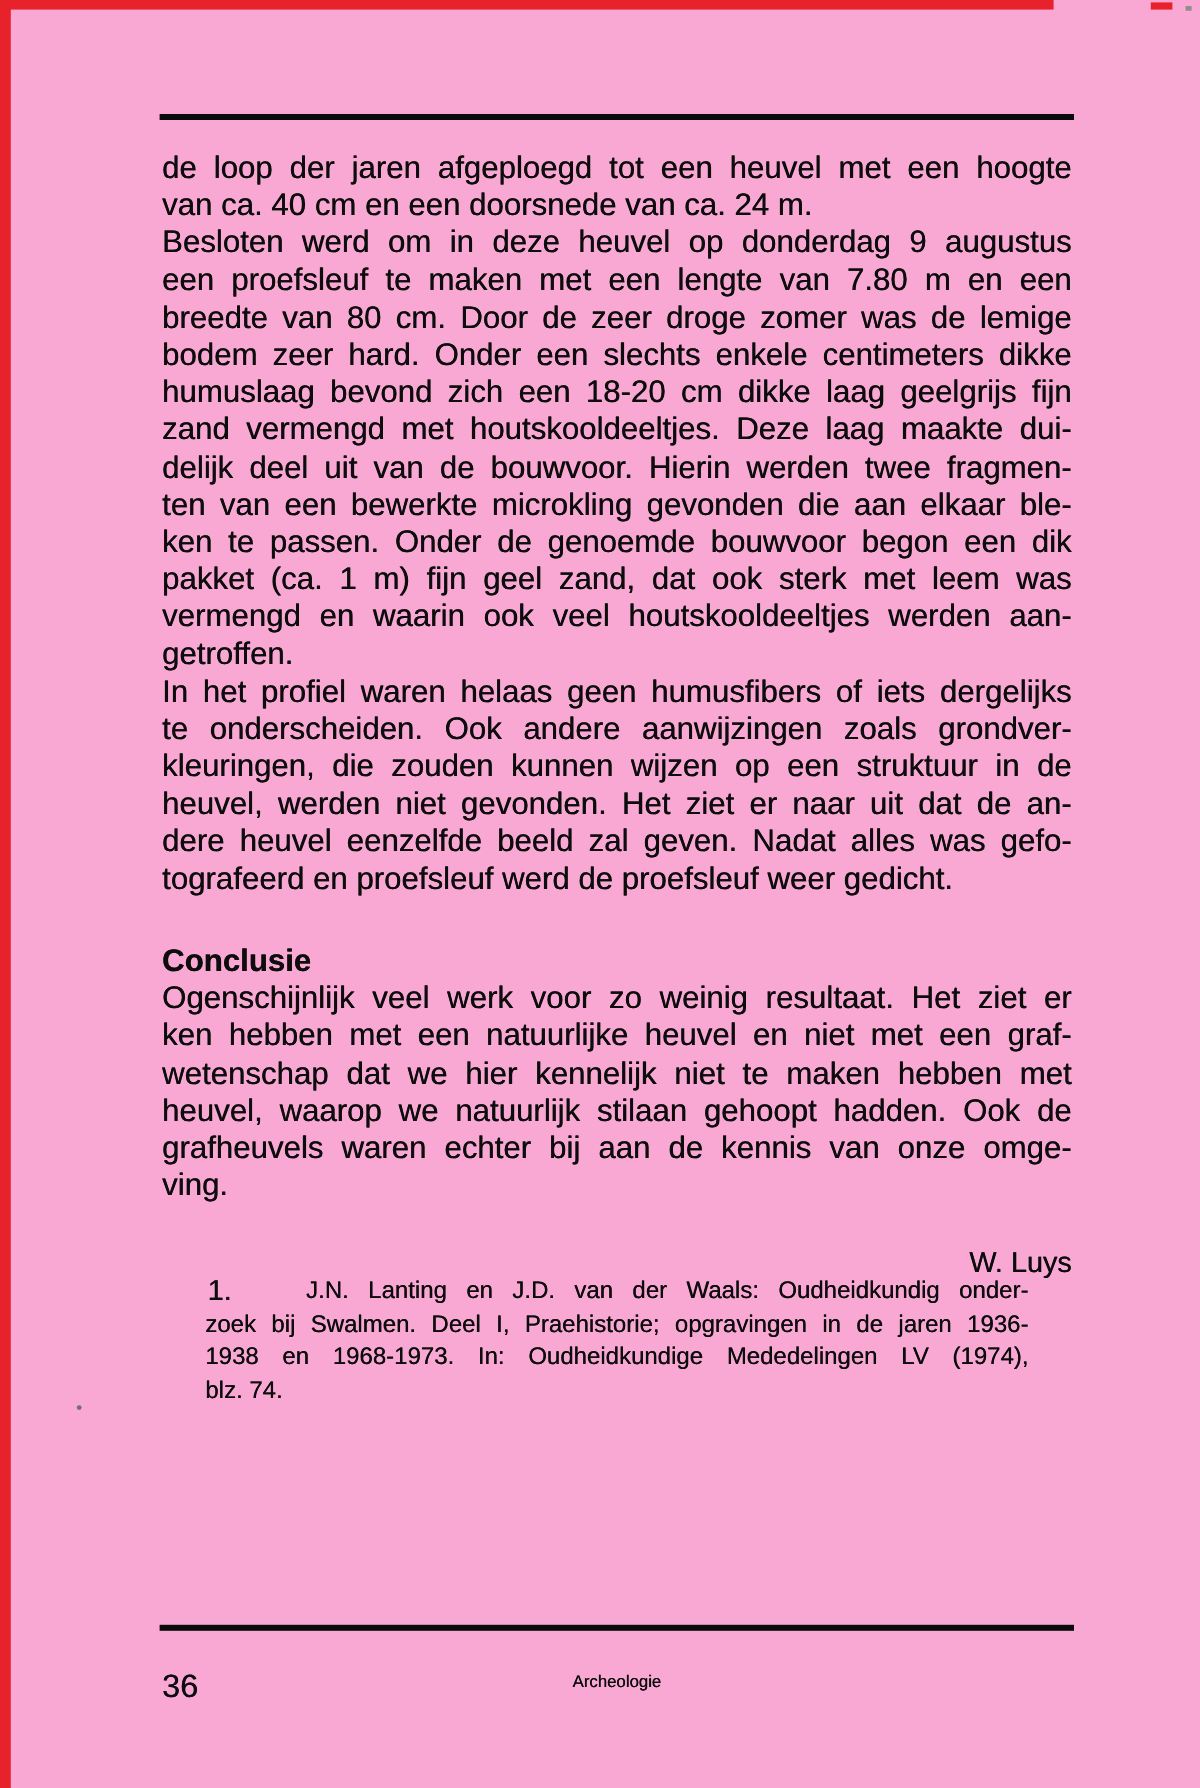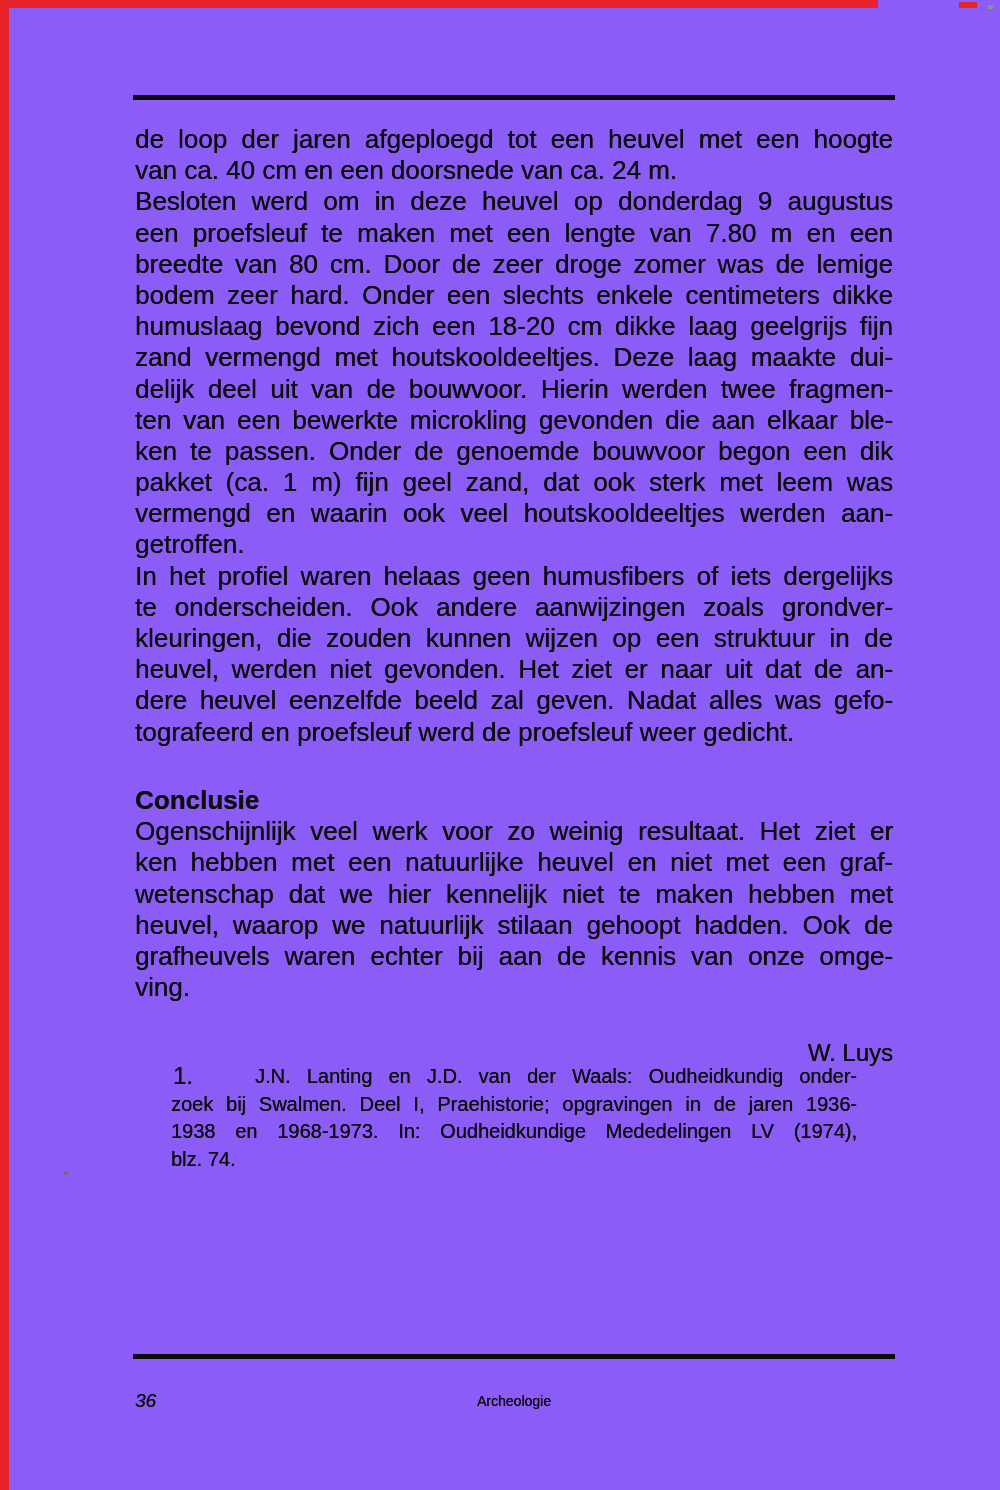--- a/index.html
+++ b/index.html
@@ -1,17 +1,17 @@
 <!DOCTYPE html>
 <html><head>
 <meta charset="utf-8">
 <style>
   html,body{margin:0;padding:0;background:#ffffff;}
   .page{
-    position:relative;width:1000px;height:1490px;background:#8b5cf6;
+    position:relative;width:1000px;height:1490px;background:#f9a8d4;
     font-family:"Liberation Sans",sans-serif;color:#0d0d0d;overflow:hidden;
   }
   
   .edge-left{position:absolute;left:0;top:0;width:9px;height:1490px;background:#e8222a;}
   .edge-top{position:absolute;left:0;top:0;width:878px;height:8px;background:#e8222a;}
   .edge-tick{position:absolute;left:959px;top:2px;width:18px;height:6px;background:#e8222a;}
   .speck{position:absolute;left:988px;top:5px;width:5px;height:4px;background:#8f8f8f;}
   .margin-dot{position:absolute;left:64px;top:1171px;width:4px;height:4px;border-radius:50%;background:#6f6f6f;}
   
   .rule{position:absolute;left:133px;width:762px;height:5px;background:#0b0b0b;}
@@ -33,23 +33,22 @@
   }
   .footnote{
     position:absolute;left:171px;top:1063px;width:686px;
     font-size:20px;line-height:27.5px;text-shadow:0.25px 0 0 currentColor;
   }
   .fn-first{position:relative;}
   .fn-num{position:absolute;left:2px;top:-1px;font-size:24px;}
   .fn-text{margin-left:84px;text-align:justify;text-align-last:justify;}
   .fn-ln.j{text-align:justify;text-align-last:justify;}
   .page-number{
-    position:absolute;left:135px;top:1390px;font-size:19px;
+    position:absolute;left:135px;top:1390px;font-size:27px;
     text-shadow:0.3px 0 0 currentColor;
-    font-style:italic;
   }
   .running-title{
     position:absolute;left:133px;top:1393px;width:762px;text-align:center;
     font-size:14px;text-shadow:0.25px 0 0 currentColor;
   }
 </style>
 </head>
 <body>
 
 <div class="page">

